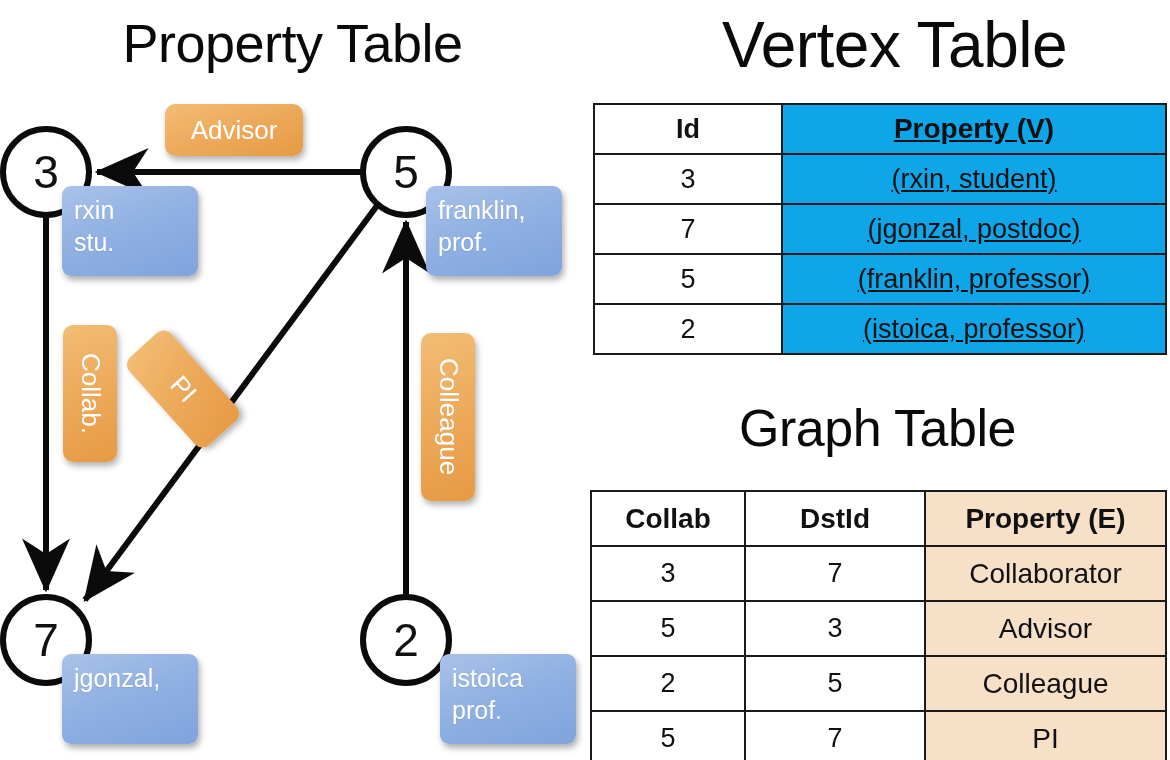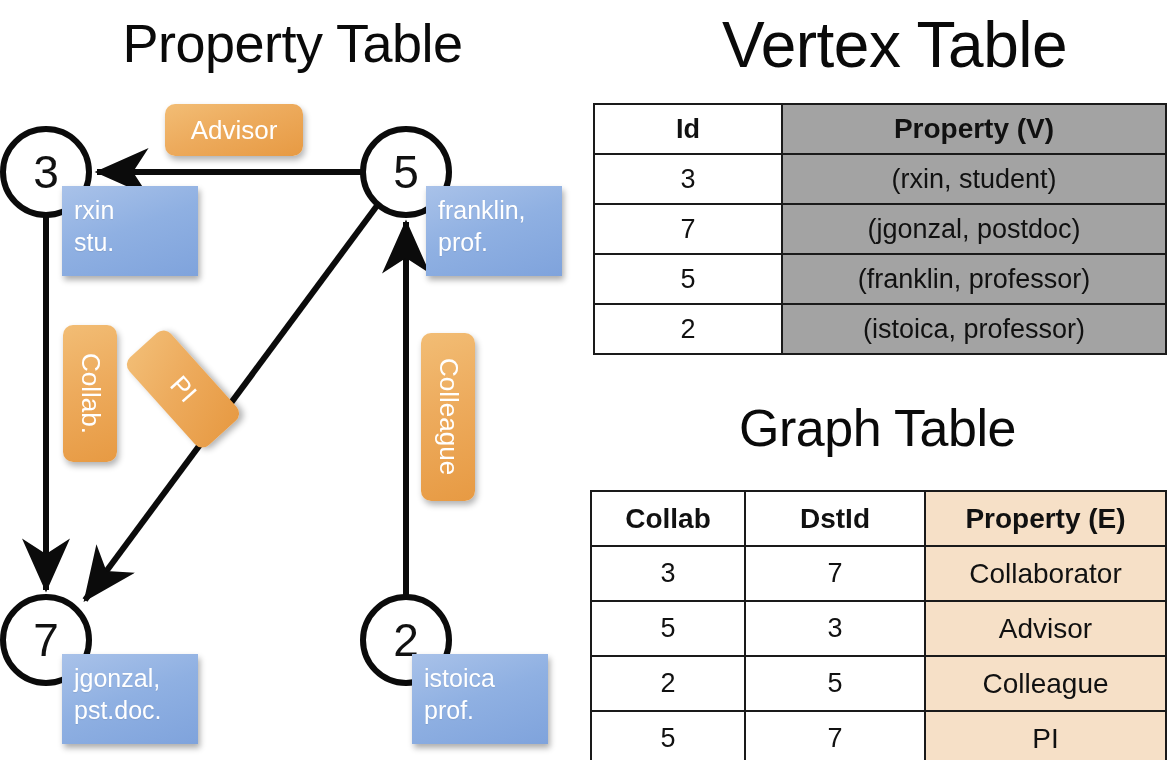--- a/index.html
+++ b/index.html
@@ -35,21 +35,21 @@
     color:#111;
     font-family:"Liberation Sans",sans-serif;
     font-weight:300;
     text-align:center;
     pointer-events:none;
   }
 
   
   .vbox{
     position:absolute;
-    border-radius:0;
+    border-radius:9px;
     background:linear-gradient(160deg,#a9c2e9 0%,#8fb0e2 48%,#7fa3dc 100%);
     box-shadow:2px 4px 6px rgba(0,0,0,0.32);
     color:#ffffff;
     font-size:25px;
     line-height:1.28;
     font-family:"Liberation Sans",sans-serif;
     font-weight:400;
     padding:8px 4px 0 12px;
     box-sizing:border-box;
     text-shadow:0 1px 1px rgba(0,0,0,0.08);
@@ -86,21 +86,21 @@
     font-weight:400;
     color:#111;
     padding:0;
   }
   table.grid th{font-weight:700;}
 
   
   #vertex-table{left:593px;top:103px;width:574px;}
   #vertex-table th,#vertex-table td{height:48px;font-size:27px;}
   #vertex-table .col-id{width:186px;background:#ffffff;}
-  #vertex-table .col-prop{background:#a3a3a3;}
+  #vertex-table .col-prop{background:#0ea5e9;text-decoration:underline;}
   #vertex-table thead th.col-prop{font-size:28px;}
 
   
   #edge-table{left:590px;top:490px;width:577px;}
   #edge-table th,#edge-table td{height:53px;font-size:27px;}
   #edge-table .col-src{width:152px;background:#ffffff;}
   #edge-table .col-dst{width:178px;background:#ffffff;}
   #edge-table .col-prop{background:#f6e0c7;margin-top:21px;}
   #edge-table thead th{font-size:28px;}
   #edge-table thead th.col-prop{background:#f6e0c7;}
@@ -144,23 +144,22 @@
   <div class="vbox" style="left:62px;top:186px;width:136px;height:90px;">
     <span>rxin</span>
     <span>stu.</span>
   </div>
   <div class="vbox" style="left:426px;top:186px;width:136px;height:90px;">
     <span>franklin,</span>
     <span>prof.</span>
   </div>
   <div class="vbox" style="left:62px;top:654px;width:136px;height:90px;">
     <span>jgonzal,</span>
-    <span>pst.doc.</span>
-  </div>
-  <div class="vbox" style="left:412px;top:654px;width:136px;height:90px;">
+  </div>
+  <div class="vbox" style="left:440px;top:654px;width:136px;height:90px;">
     <span>istoica</span>
     <span>prof.</span>
   </div>
 
   <div class="ebox" style="left:165px;top:104px;width:138px;height:52px;">Advisor</div>
 
   <div class="ebox vert" style="left:63px;top:325px;width:54px;height:137px;">Collab.</div>
 
   <div class="ebox vert" style="left:155px;top:330px;width:56px;height:118px;transform:rotate(-42deg);transform-origin:50% 50%;">PI</div>
 

